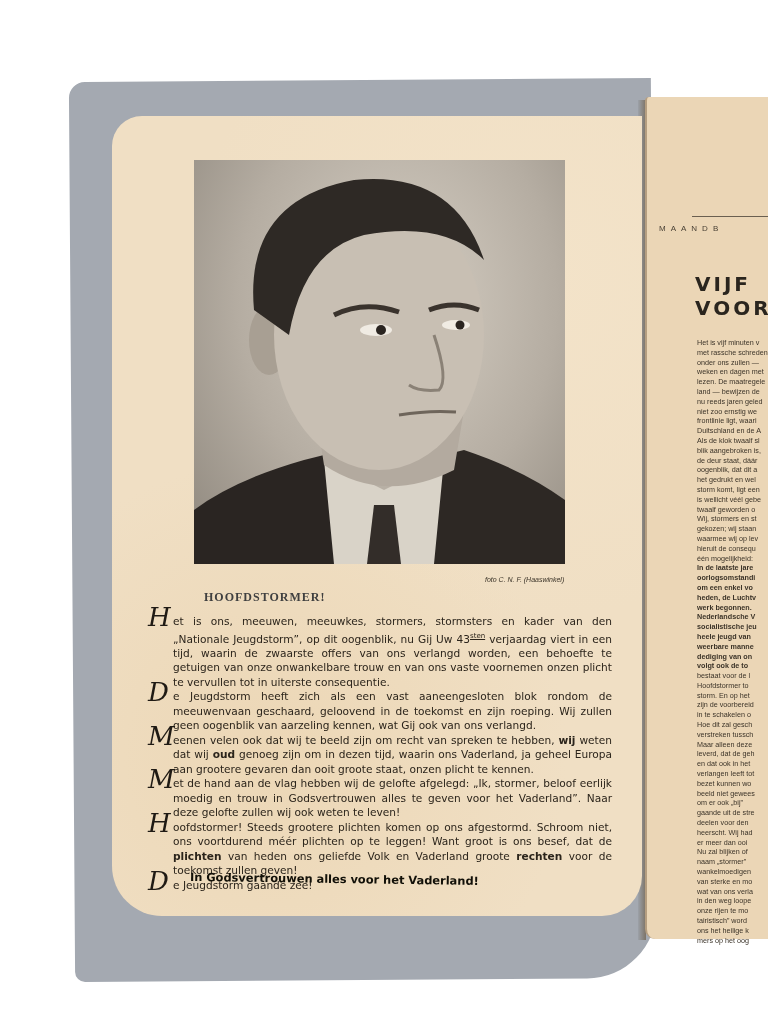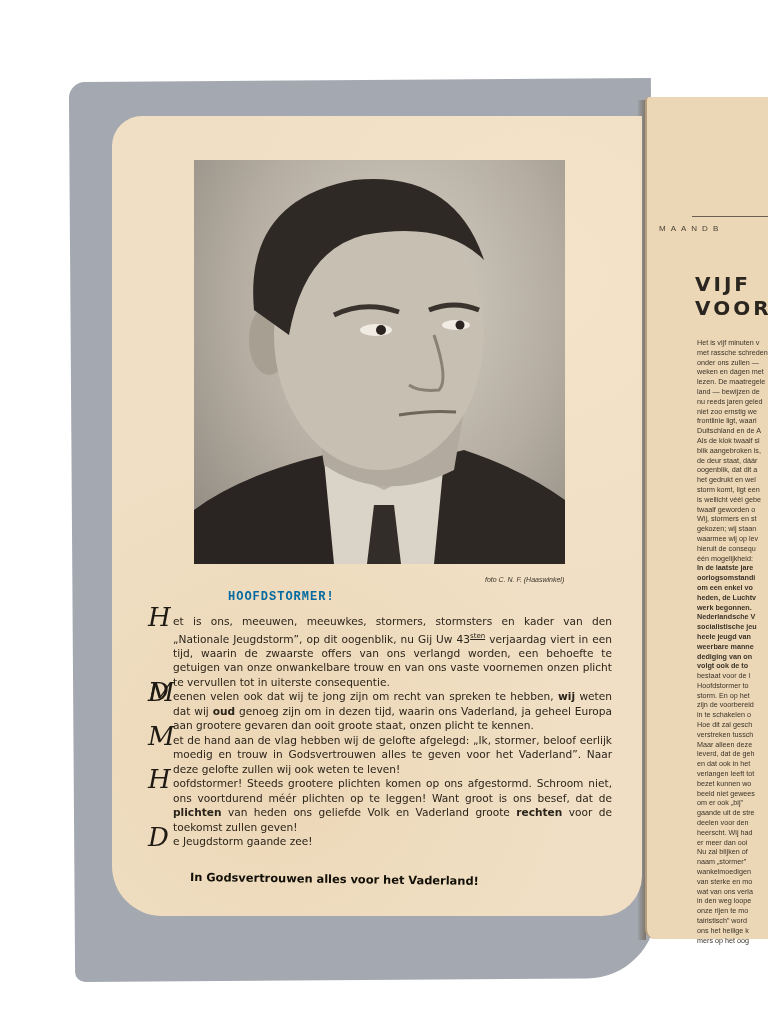--- a/index.html
+++ b/index.html
@@ -34,23 +34,23 @@
     position:absolute; left:194px; top:160px; width:371px; height:404px;
     background:radial-gradient(ellipse at 55% 35%, #d6cfc4 0%, #b5ada2 55%, #8d867c 100%);
     overflow:hidden;
   }
   .portrait svg { width:100%; height:100%; display:block; }
   .caption {
     position:absolute; left:485px; top:576px;
     font-family:"Liberation Sans", sans-serif; font-style:italic; font-size:7px; color:#3a3328;
   }
   .headline {
-    position:absolute; left:228px; top:590px;
-    font-family:Liberation Mono, monospace; font-weight:bold; font-size:12px; letter-spacing:1px;
-    color:#0369a1;
+    position:absolute; left:204px; top:590px;
+    font-family:Liberation Serif, serif; font-weight:bold; font-size:12px; letter-spacing:1px;
+    color:#404040;
   }
   .body-text {
     position:absolute; left:148px; top:614px; width:464px;
     font-family:"DejaVu Sans", sans-serif; font-size:10.6px; line-height:14.5px; color:#2b241b;
   }
   .para { position:relative; padding-left:25px; margin:0; text-align:justify; }
   .dropcap {
     position:absolute; left:0; top:-4px;
     font-family:"DejaVu Serif", serif; font-style:italic; font-size:26px; color:#1f1a14;
   }
@@ -115,22 +115,22 @@
     <path d="M205 255 Q235 250 262 252" stroke="#6e655b" stroke-width="3" fill="none"></path>
   </svg>
 </div>
 
 <div class="caption">foto C. N. F. (Haaswinkel)</div>
 
 <div class="headline">HOOFDSTORMER!</div>
 
 <div class="body-text" id="letter-body">
     <p class="para"><span class="dropcap">H</span><span>et is ons, meeuwen, meeuwkes, stormers, stormsters en kader van den „Nationale Jeugdstorm”, op dit oogenblik, nu Gij Uw 43</span><span class="sup">sten</span><span> verjaardag viert in een tijd, waarin de zwaarste offers van ons verlangd worden, een behoefte te getuigen van onze onwankelbare trouw en van ons vaste voornemen onzen plicht te vervullen tot in uiterste consequentie.</span></p>
-    <p class="para"><span class="dropcap">D</span></p>
-    <p class="para"><span class="dropcap">M</span><span>eenen velen ook dat wij te jong zijn om recht van spreken te hebben, </span><b>wij</b><span> weten dat wij </span><b>oud</b><span> genoeg zijn om in dezen tijd, waarin ons Vaderland, ja geheel Europa aan grootere gevaren dan ooit groote staat, onzen plicht te kennen.</span></p>
+    <p class="para"><span class="dropcap">D</span><span>e Jeugdstorm heeft zich als een vast aaneengesloten blok rondom de meeuwenvaan geschaard, geloovend in de toekomst en zijn roeping. Wij zullen geen oogenblik van aarzeling kennen, wat Gij ook van ons verlangd.</span></p>
+    <p class="para"><span class="dropcap">M</span><span>eenen velen ook dat wij te beeld zijn om recht van spreken te hebben, </span><b>wij</b><span> weten dat wij </span><b>oud</b><span> genoeg zijn om in dezen tijd, waarin ons Vaderland, ja geheel Europa aan grootere gevaren dan ooit groote staat, onzen plicht te kennen.</span></p>
     <p class="para"><span class="dropcap">M</span><span>et de hand aan de vlag hebben wij de gelofte afgelegd: „Ik, stormer, beloof eerlijk moedig en trouw in Godsvertrouwen alles te geven voor het Vaderland”. Naar deze gelofte zullen wij ook weten te leven!</span></p>
     <p class="para"><span class="dropcap">H</span><span>oofdstormer! Steeds grootere plichten komen op ons afgestormd. Schroom niet, ons voortdurend méér plichten op te leggen! Want groot is ons besef, dat de </span><b>plichten</b><span> van heden ons geliefde Volk en Vaderland groote </span><b>rechten</b><span> voor de toekomst zullen geven!</span></p>
     <p class="para"><span class="dropcap">D</span><span>e Jeugdstorm gaande zee!</span></p>
   </div>
 
 <div class="motto">In Godsvertrouwen alles voor het Vaderland!</div>
 
 <div class="rp-rule"></div>
 <div class="rp-label">MAANDB</div>
 <div class="rp-title">

